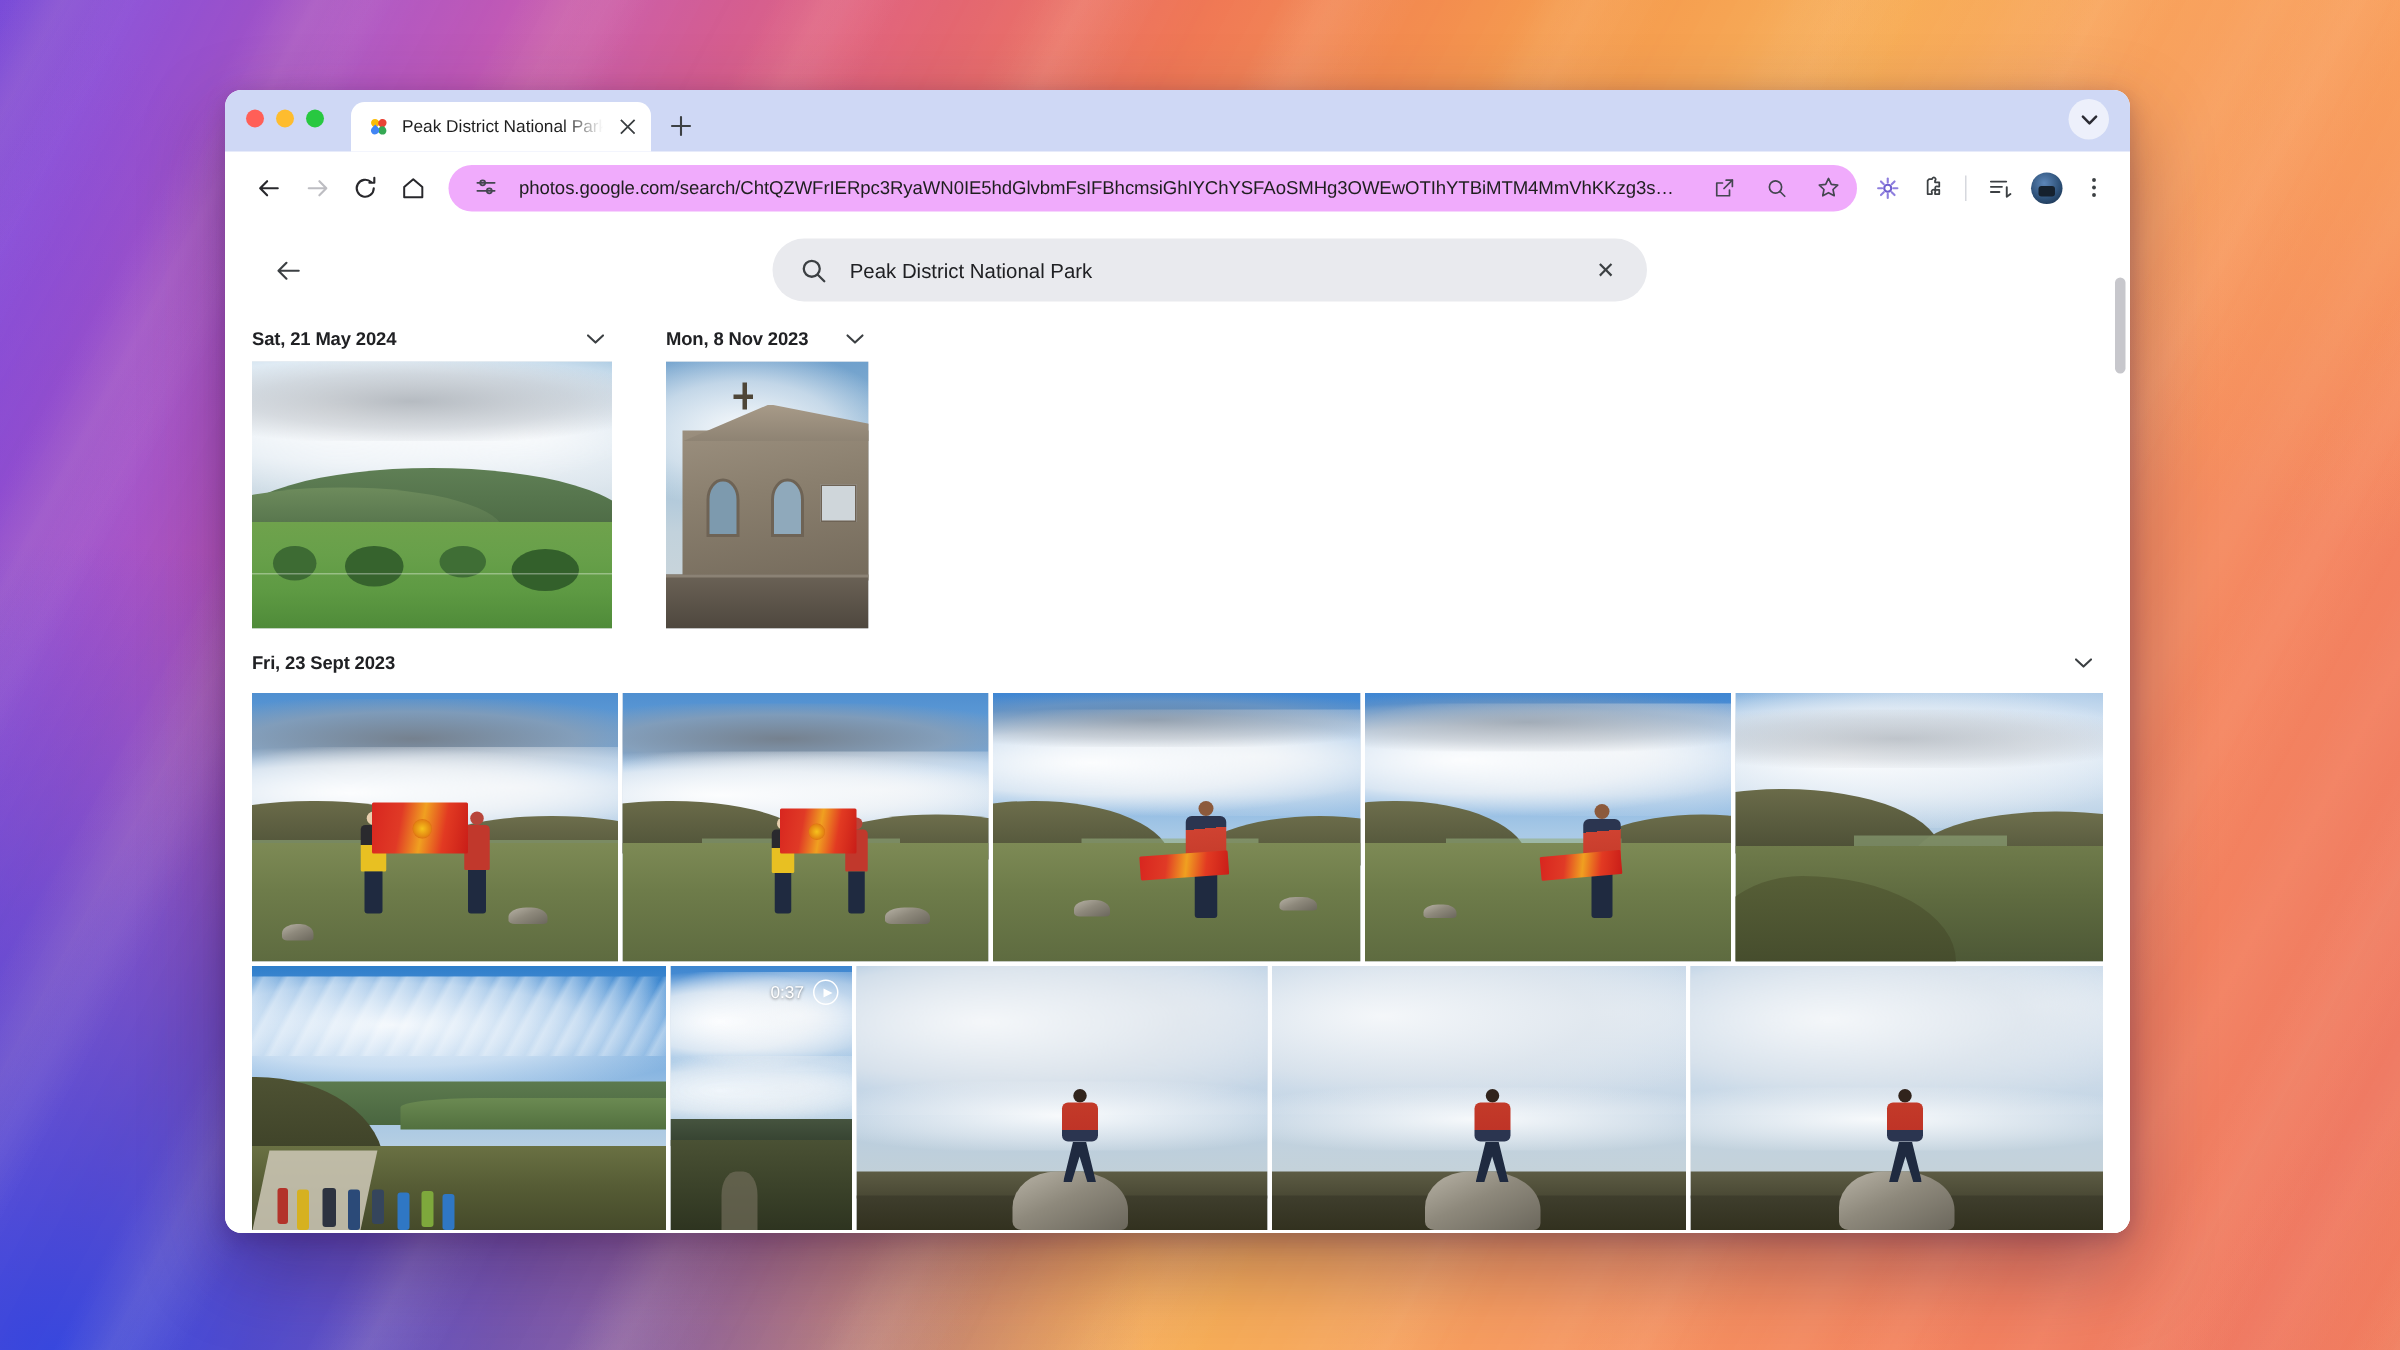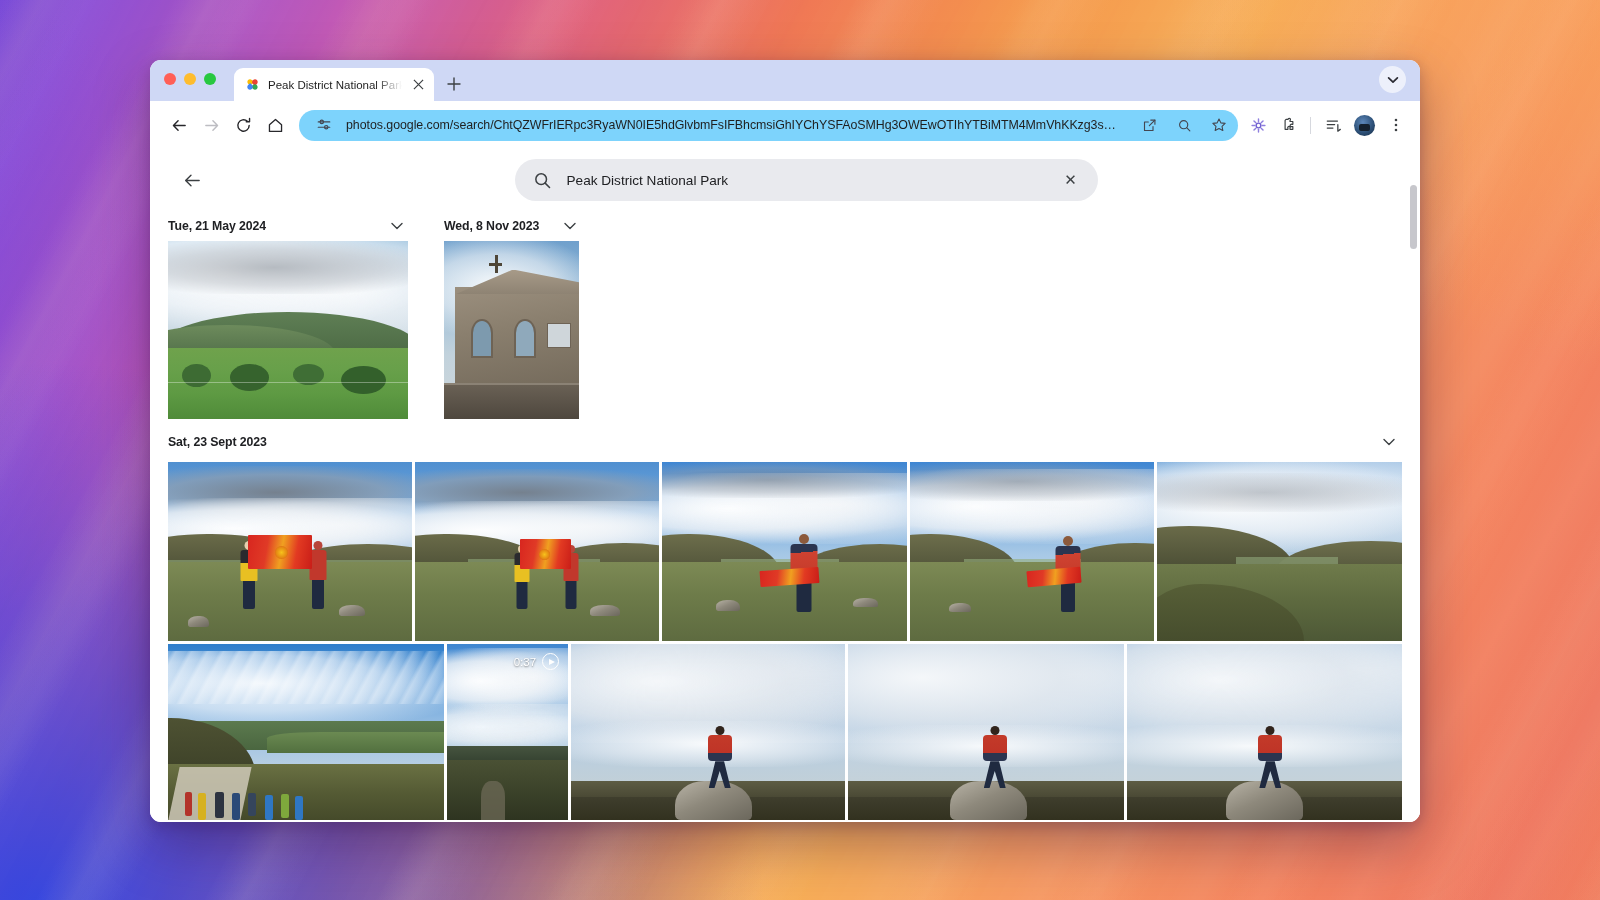--- a/index.html
+++ b/index.html
@@ -144,21 +144,21 @@
     display: flex; align-items: center; justify-content: center;
     color: #28282c;
     flex: 0 0 auto;
   }
   .navbtn.disabled { color: #bdbdc2; }
   .navbtn.mr { margin-right: 7px; }
 
   .omnibox {
     flex: 1 1 auto;
     height: 31px;
-    background: #7dd3fc;
+    background: #f0abfc;
     border-radius: 16px;
     display: flex;
     align-items: center;
     padding: 0 6px 0 12px;
     gap: 9px;
     min-width: 0;
     margin-right: 4px;
   }
   .omni-url {
     flex: 1 1 auto;
@@ -520,21 +520,21 @@
           </div>
         </div>
       </div>
 
       <div class="sections">
 
         <div class="top-groups">
 
           <div class="group">
             <div class="group-head">
-              <div class="group-date">Tue, 21 May 2024</div>
+              <div class="group-date">Sat, 21 May 2024</div>
               <div class="grp-spacer"></div>
               <div class="group-chev">
                 <svg width="14" height="14" viewBox="0 0 14 14">
                     <path d="M2 4.6 L7 9.4 L12 4.6" stroke="currentColor" stroke-width="1.4" fill="none" stroke-linecap="round" stroke-linejoin="round"></path>
                   </svg>
               </div>
             </div>
             <div class="thumb" style="width:240px;height:178px;">
               <div class="sky" style="background:linear-gradient(#9fc4e0 0%,#b9d0e2 30%,#cdd9e0 58%,#d6dde0 78%,#d2dbde 100%);"></div>
               <div class="cloudbank" style="top:-4%;height:56%;background:radial-gradient(ellipse at 28% 40%,rgba(255,255,255,0.97) 0%,rgba(248,250,252,0.72) 40%,rgba(255,255,255,0) 74%),radial-gradient(ellipse at 70% 56%,rgba(255,255,255,0.9) 0%,rgba(238,242,246,0.6) 46%,rgba(255,255,255,0) 78%);"></div>
@@ -545,21 +545,21 @@
               <div style="position:absolute;left:6%;bottom:18%;width:12%;height:13%;background:#3d6b33;border-radius:50%;"></div>
               <div style="position:absolute;left:26%;bottom:16%;width:16%;height:15%;background:#36632d;border-radius:50%;"></div>
               <div style="position:absolute;left:52%;bottom:19%;width:13%;height:12%;background:#3f6e35;border-radius:50%;"></div>
               <div style="position:absolute;left:72%;bottom:14%;width:19%;height:16%;background:#33602b;border-radius:50%;"></div>
               <div style="position:absolute;left:0;right:0;bottom:20%;height:1.5px;background:rgba(255,255,255,0.35);"></div>
             </div>
           </div>
 
           <div class="group">
             <div class="group-head">
-              <div class="group-date">Wed, 8 Nov 2023</div>
+              <div class="group-date">Mon, 8 Nov 2023</div>
               <div class="grp-spacer"></div>
               <div class="group-chev">
                 <svg width="14" height="14" viewBox="0 0 14 14">
                     <path d="M2 4.6 L7 9.4 L12 4.6" stroke="currentColor" stroke-width="1.4" fill="none" stroke-linecap="round" stroke-linejoin="round"></path>
                   </svg>
               </div>
             </div>
             <div class="thumb" style="width:135px;height:178px;">
               <div class="sky" style="background:linear-gradient(#6fa0cc 0%,#9dbfd9 34%,#c2d2dc 64%,#cfd7da 100%);"></div>
               <div class="cloudbank" style="top:0;height:52%;background:radial-gradient(ellipse at 40% 48%,rgba(255,255,255,0.92) 0%,rgba(242,245,248,0.6) 46%,rgba(255,255,255,0) 78%);"></div>
@@ -571,21 +571,21 @@
               <div style="position:absolute;left:52%;bottom:34%;width:16%;height:22%;background:#8fa9bb;border-radius:50% 50% 0 0 / 36% 36% 0 0;border:2px solid #6e6355;"></div>
               <div style="position:absolute;left:76%;bottom:40%;width:18%;height:14%;background:#cfd6da;border:1.5px solid #6e6355;"></div>
               <div style="position:absolute;left:0;right:0;bottom:0;height:20%;background:linear-gradient(#6b6256,#4e473e);"></div>
               <div style="position:absolute;left:0;right:0;bottom:19%;height:2px;background:#8b8275;"></div>
             </div>
           </div>
         </div>
 
         <div>
           <div class="wide-head">
-            <div class="group-date">Sat, 23 Sept 2023</div>
+            <div class="group-date">Fri, 23 Sept 2023</div>
             <div class="grp-spacer"></div>
             <div class="group-chev" style="margin-right:2px;">
               <svg width="14" height="14" viewBox="0 0 14 14">
                   <path d="M2 4.6 L7 9.4 L12 4.6" stroke="currentColor" stroke-width="1.4" fill="none" stroke-linecap="round" stroke-linejoin="round"></path>
                 </svg>
             </div>
           </div>
 
           <div class="grid-row">
 

